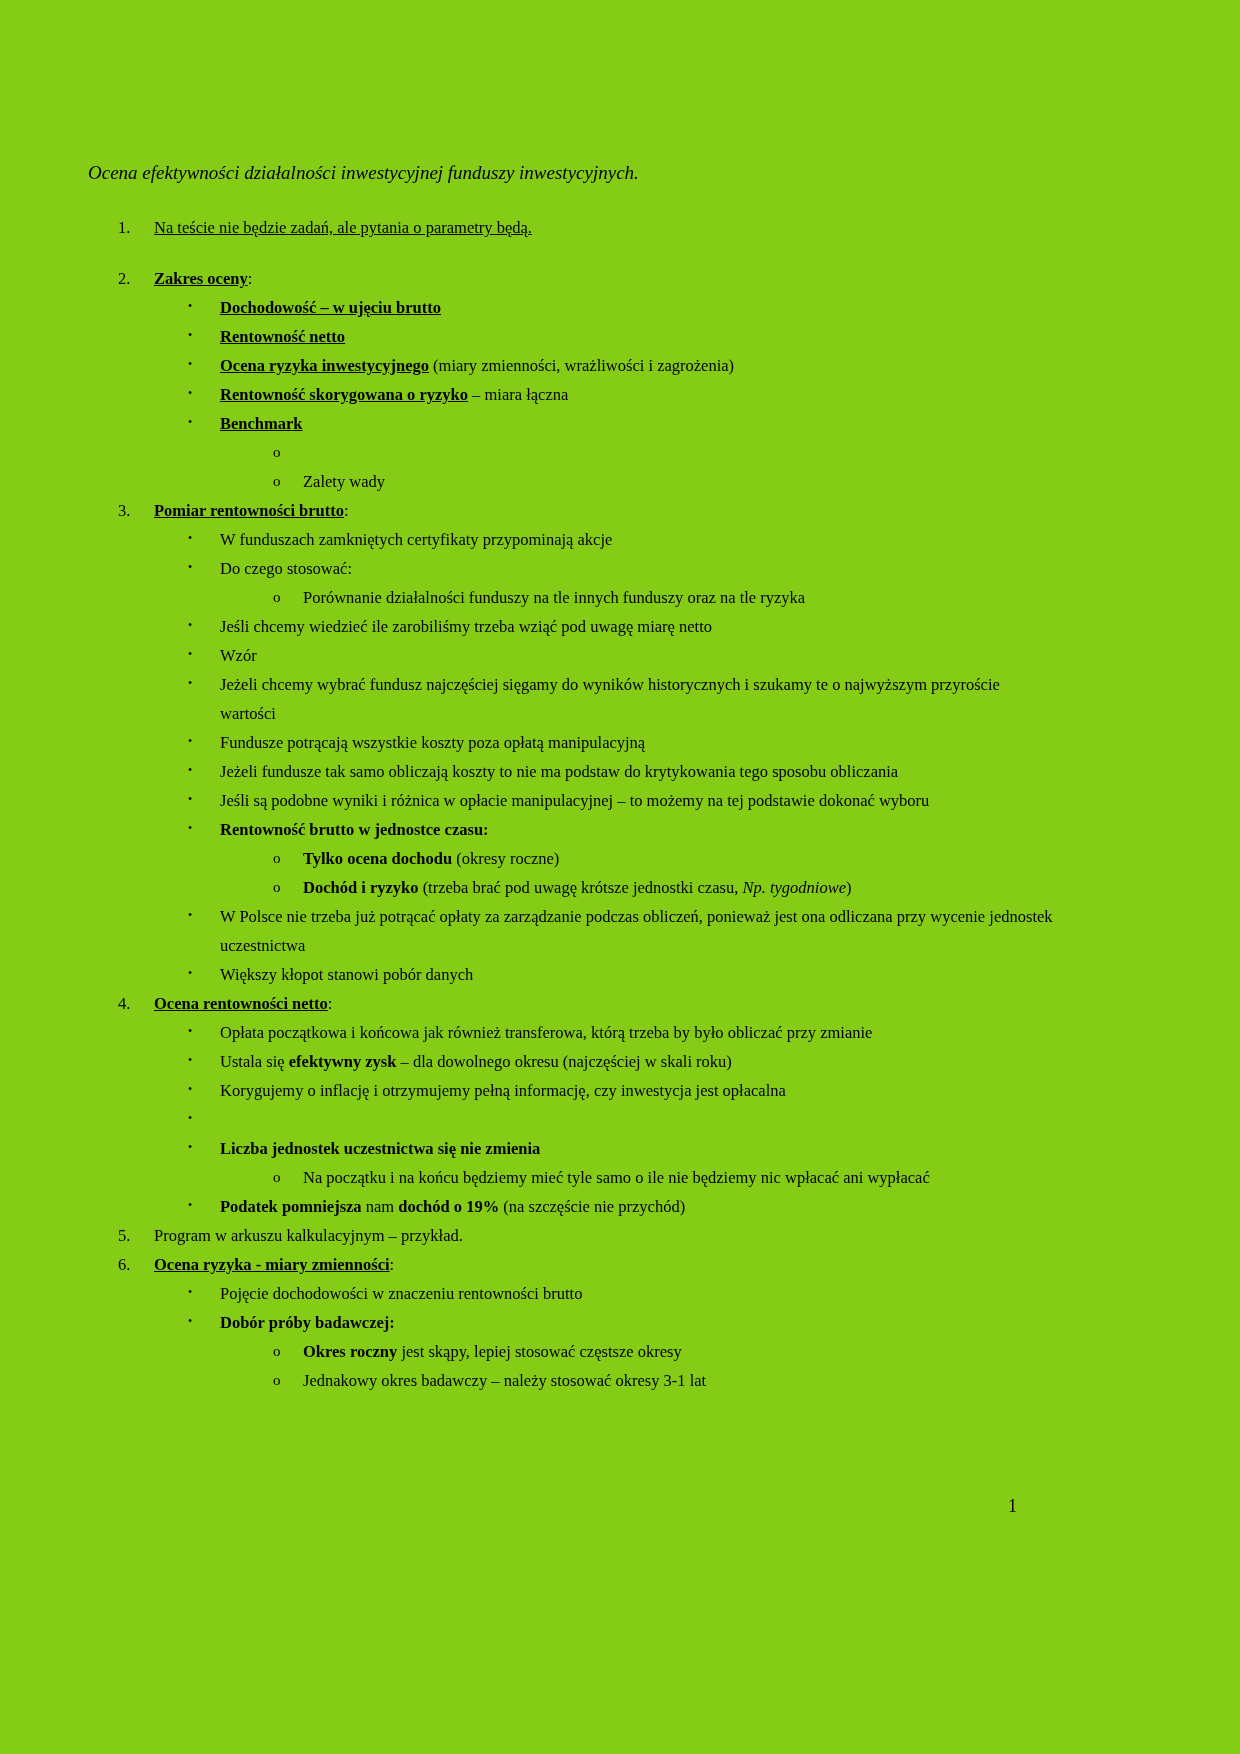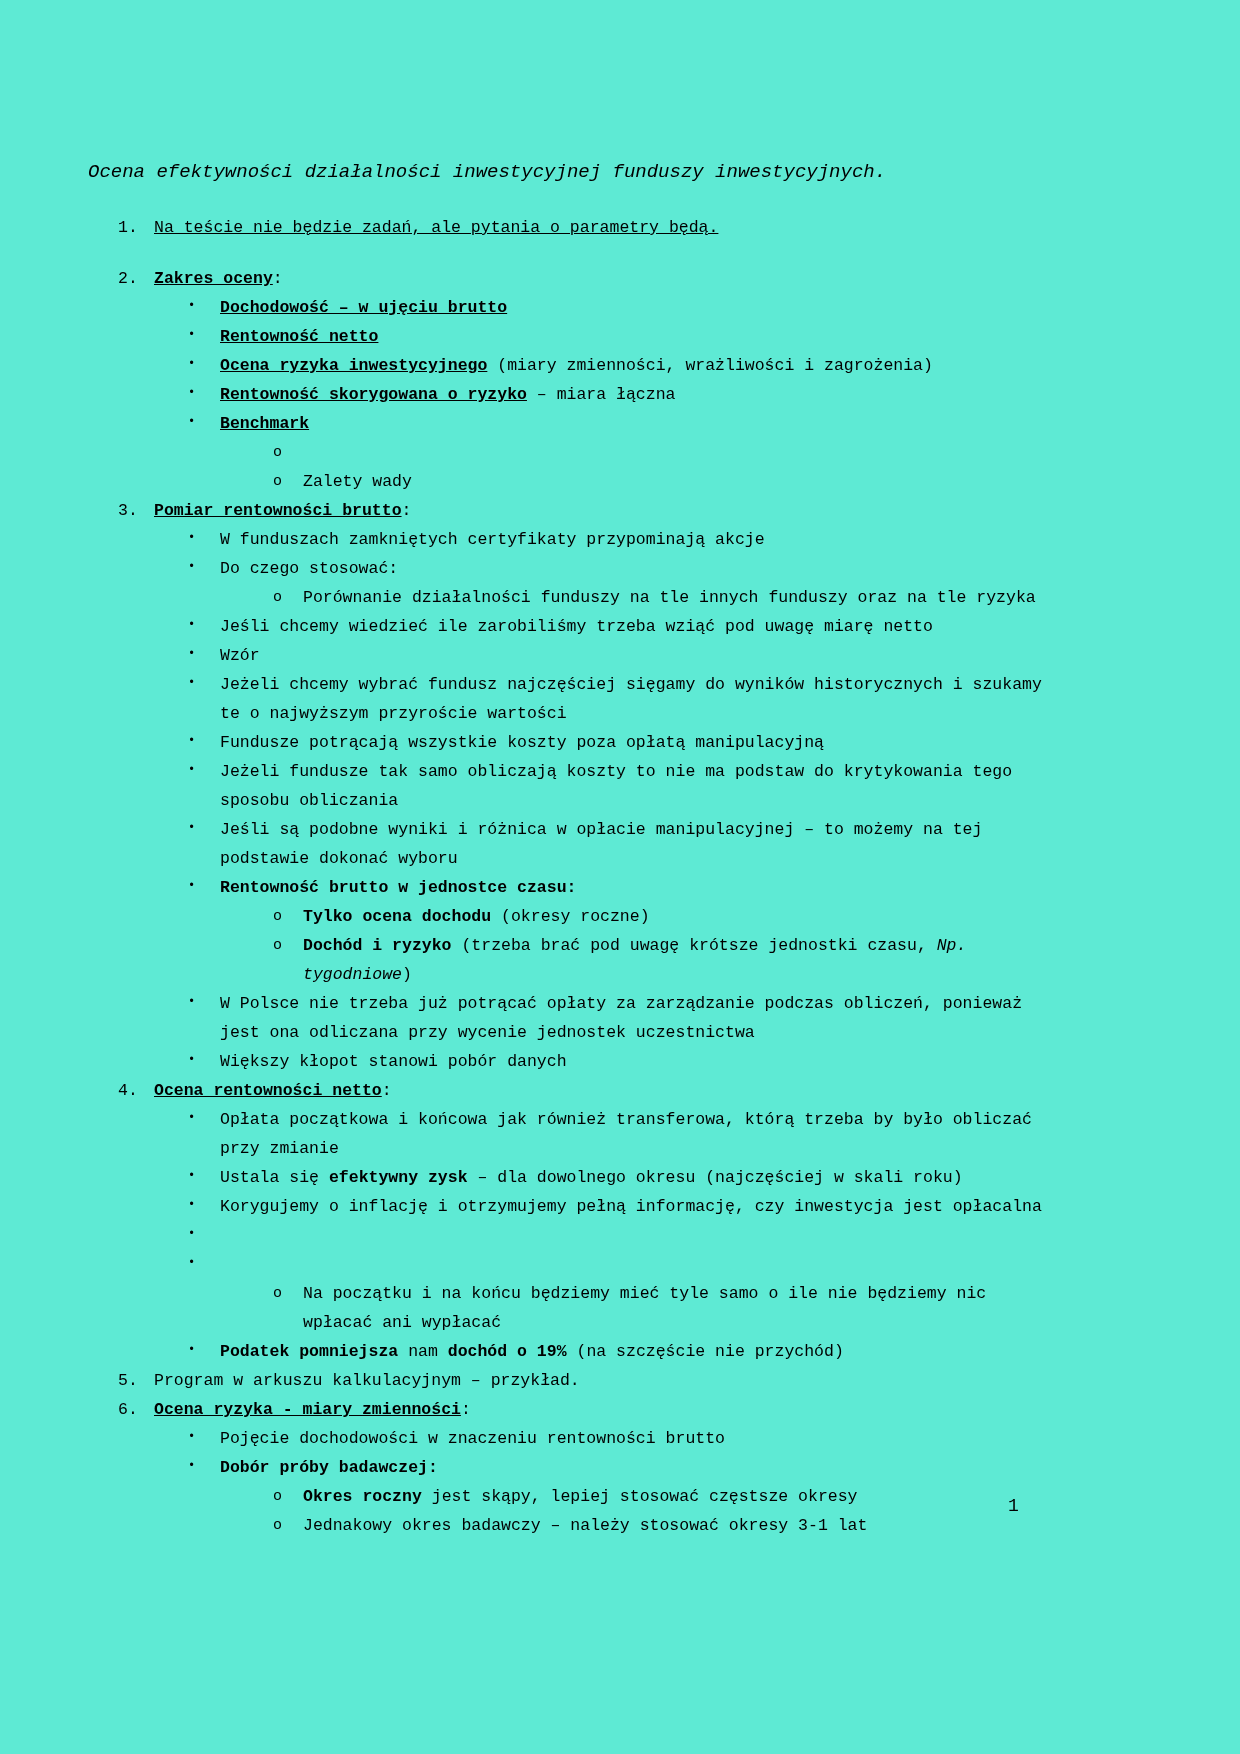--- a/index.html
+++ b/index.html
@@ -1,22 +1,22 @@
 <!DOCTYPE html>
 <html><head>
 <meta charset="utf-8">
 <style>
   * { box-sizing: border-box; }
   html, body { margin: 0; padding: 0; background: #ffffff; }
   .page {
     position: relative;
     width: 1240px;
     height: 1754px;
-    background: #5eead4;
-    font-family: Liberation Mono, monospace;
+    background: #84cc16;
+    font-family: Liberation Serif, serif;
     color: #000000;
     overflow: hidden;
   }
   .content {
     position: absolute;
     left: 88px;
     top: 158px;
     width: 968px;
     font-size: 16.5px;
     line-height: 29px;
@@ -201,20 +201,21 @@
       <span class="marker">•</span>
       <div class="txt"><span>Korygujemy o inflację i otrzymujemy pełną informację, czy inwestycja jest opłacalna</span></div>
     </div>
 
     <div class="row indent1">
       <span class="marker">•</span>
     </div>
 
     <div class="row indent1">
       <span class="marker">•</span>
+      <div class="txt"><span class="b">Liczba jednostek uczestnictwa się nie zmienia</span></div>
     </div>
 
     <div class="row indent2">
       <span class="marker">o</span>
       <div class="txt"><span>Na początku i na końcu będziemy mieć tyle samo o ile nie będziemy nic wpłacać ani wypłacać</span></div>
     </div>
 
     <div class="row indent1">
       <span class="marker">•</span>
       <div class="txt"><span class="b">Podatek pomniejsza</span><span> nam </span><span class="b">dochód o 19%</span><span> (na szczęście nie przychód)</span></div>

